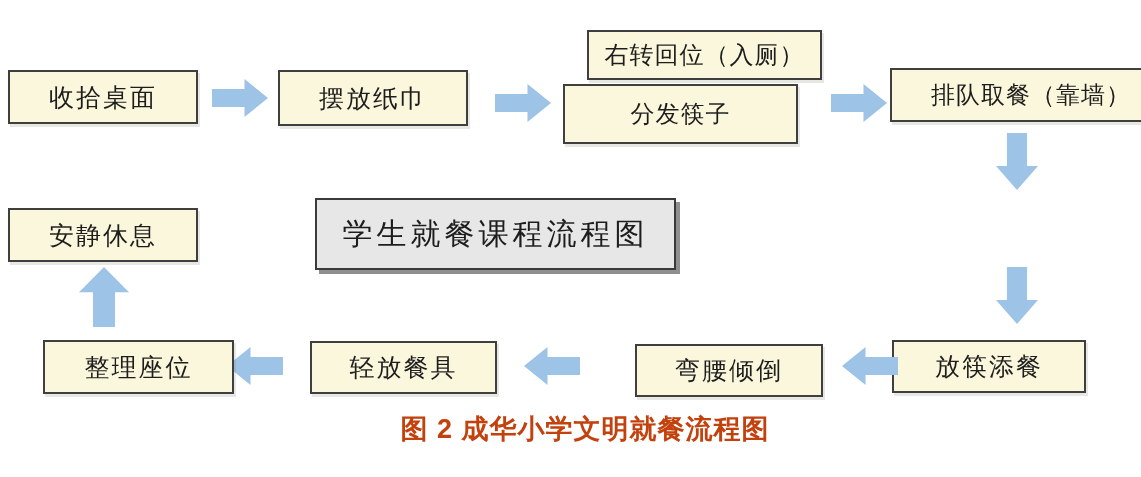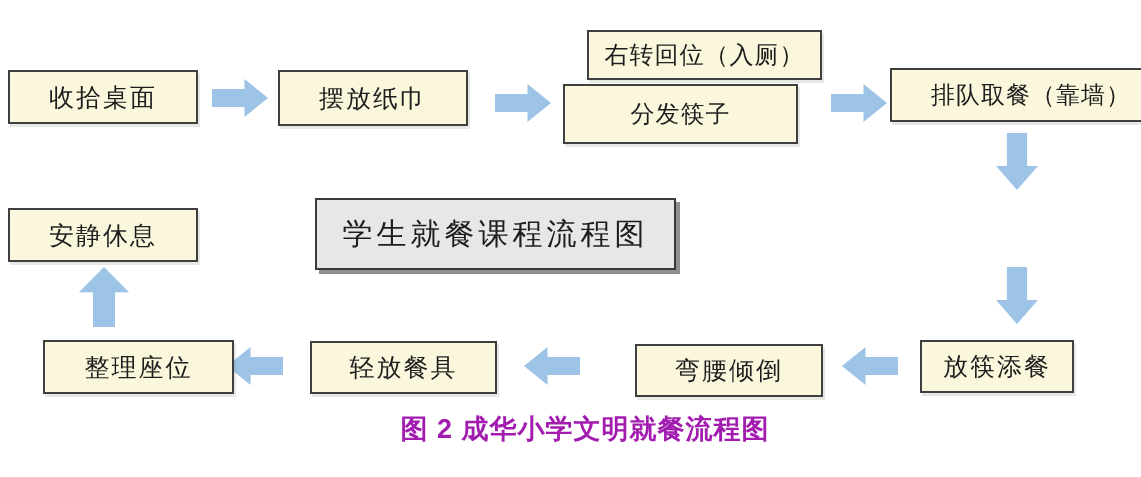--- a/index.html
+++ b/index.html
@@ -72,21 +72,21 @@
   }
   .caption {
     position: absolute;
     left: 320px; top: 411px;
     width: 530px;
     text-align: center;
     font-family: "Liberation Sans", "DejaVu Sans", sans-serif;
     font-weight: bold;
     font-size: 27px;
     letter-spacing: 1px;
-    color: #a21caf;
+    color: #c2410c;
     white-space: nowrap;
   }
 </style>
 </head>
 <body>
 
 <div class="canvas">
 
   <div class="node" style="left:8px; top:70px; width:190px; height:54px;text-align:right;">收拾桌面</div>
 
@@ -102,21 +102,21 @@
 
   <div class="arrow right" style="left:831px; top:84px;"></div>
 
   <div class="node small" style="left:890px; top:68px; width:282px; height:54px;">排队取餐（靠墙）</div>
 
   <div class="arrow down" style="left:996px; top:133px;"></div>
 
 
   <div class="arrow down" style="left:996px; top:267px;"></div>
 
-  <div class="node" style="left:920px; top:340px; width:154px; height:53px;">放筷添餐</div>
+  <div class="node" style="left:892px; top:340px; width:194px; height:53px;">放筷添餐</div>
 
   <div class="arrow left" style="left:842px; top:347px;"></div>
 
   <div class="node" style="left:635px; top:344px; width:188px; height:53px;">弯腰倾倒</div>
 
   <div class="arrow left" style="left:524px; top:347px;"></div>
 
   <div class="node" style="left:310px; top:341px; width:187px; height:53px;">轻放餐具</div>
 
   <div class="arrow left" style="left:227px; top:347px;"></div>

